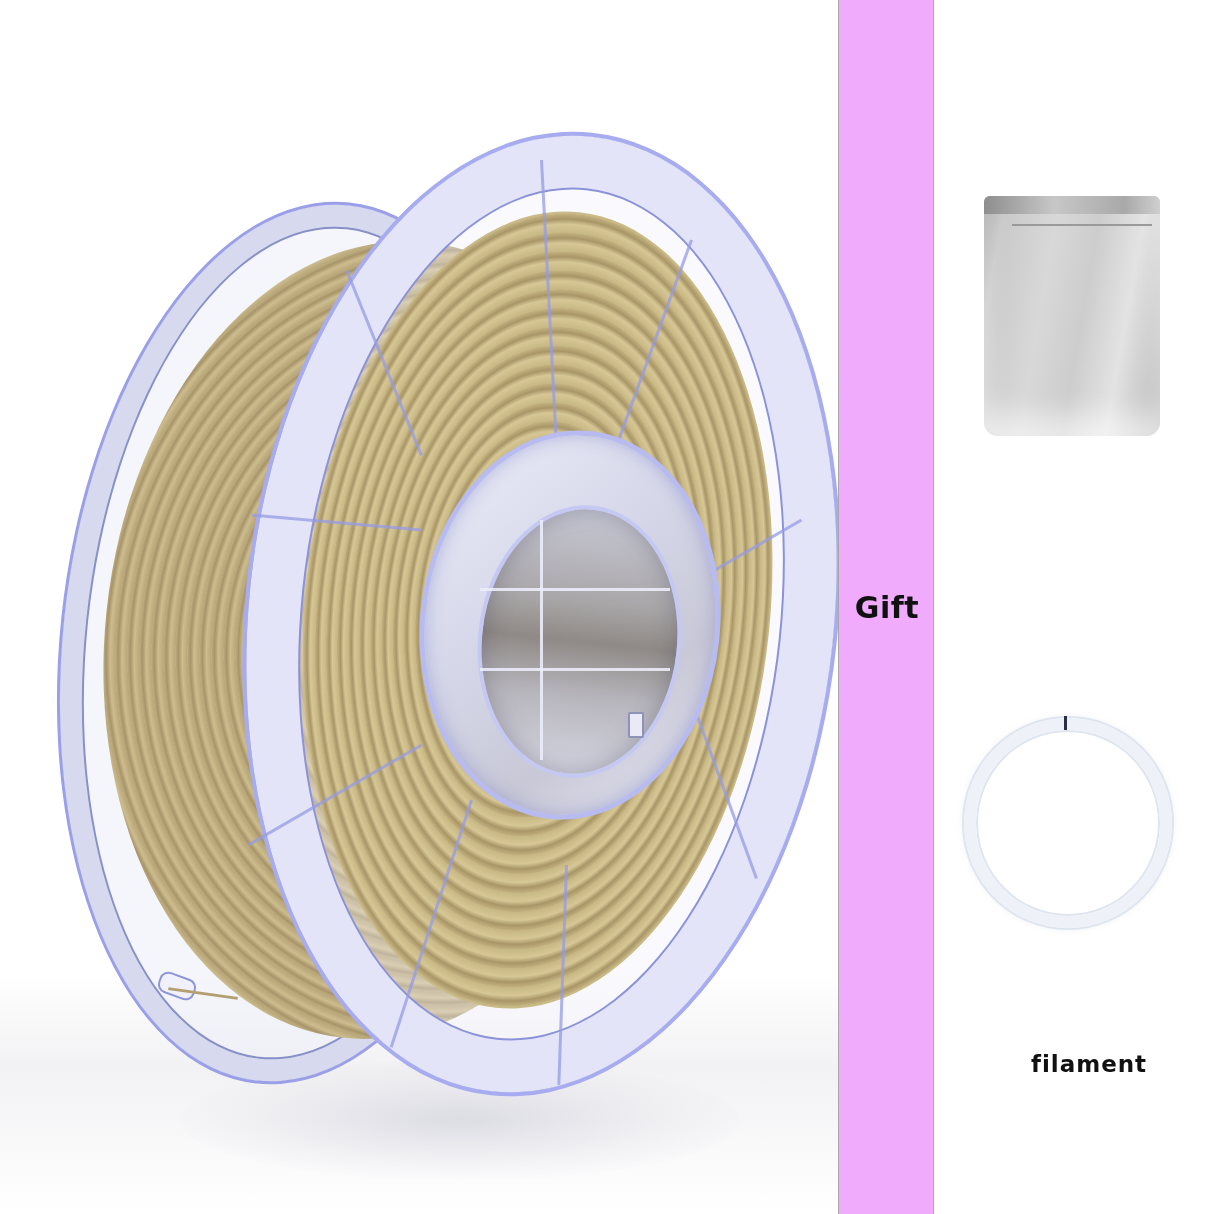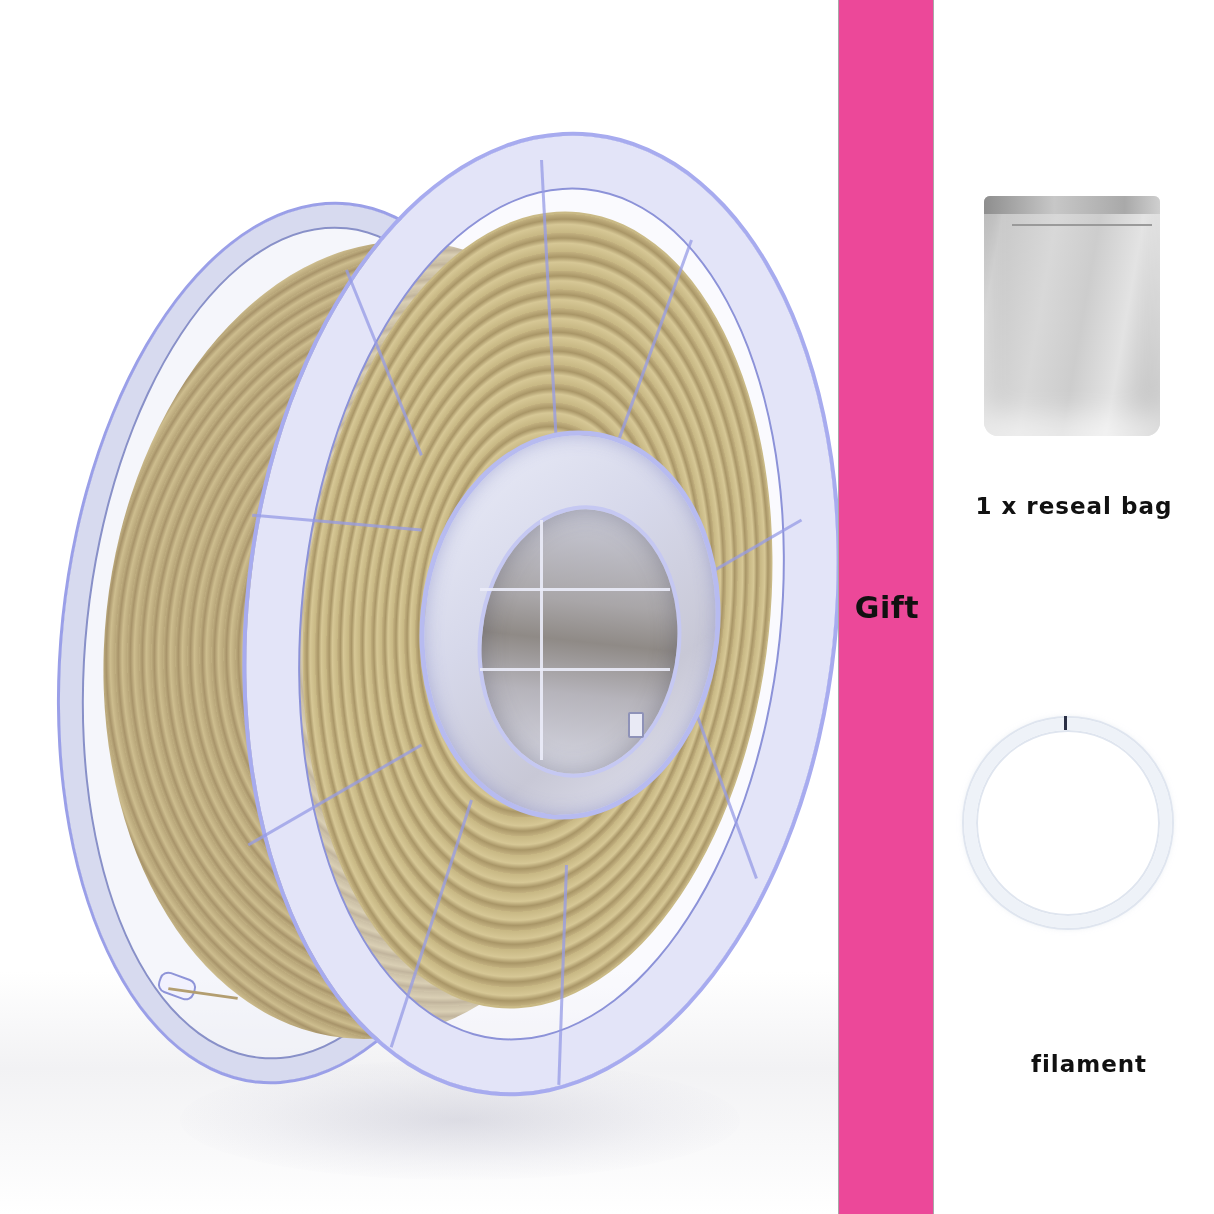--- a/index.html
+++ b/index.html
@@ -90,21 +90,21 @@
     border: 2px solid #8e94d8; border-radius: 9px; background: rgba(240,240,255,0.8);
     transform: rotate(20deg);
   }
   .loose-end {
     position: absolute; left: 168px; top: 992px; width: 70px; height: 3px;
     background: #b39e70; transform: rotate(8deg);
   }
   
   .gift-band {
     position: absolute; left: 838px; top: 0; width: 96px; height: 1214px;
-    background: #ec4899;
+    background: #f0abfc;
     border-left: 1px solid #a8a8a8; border-right: 1px solid #a8a8a8;
     box-sizing: border-box;
   }
   .gift-label {
     position: absolute; left: 0; width: 96px; top: 590px;
     text-align: center; font-size: 30px; color: #111; font-weight: bold;
     font-family: "DejaVu Sans", sans-serif; letter-spacing: 0.5px;
   }
   
   .items { position: absolute; left: 934px; top: 0; width: 280px; height: 1214px; }
@@ -170,18 +170,17 @@
 
 <div class="gift-band">
   <div class="gift-label">Gift</div>
 </div>
 
 <div class="items">
   <div class="bag">
     <div class="bag-top"></div>
     <div class="bag-zip"></div>
   </div>
-  <div class="item-label" style="top:493px;">1 x reseal bag</div>
 
   <div class="ring"></div>
   <div class="ring-mark"></div>
   <div class="item-label" style="top:1051px;padding-left:15px;">filament</div>
 </div>
 
 </body></html>

